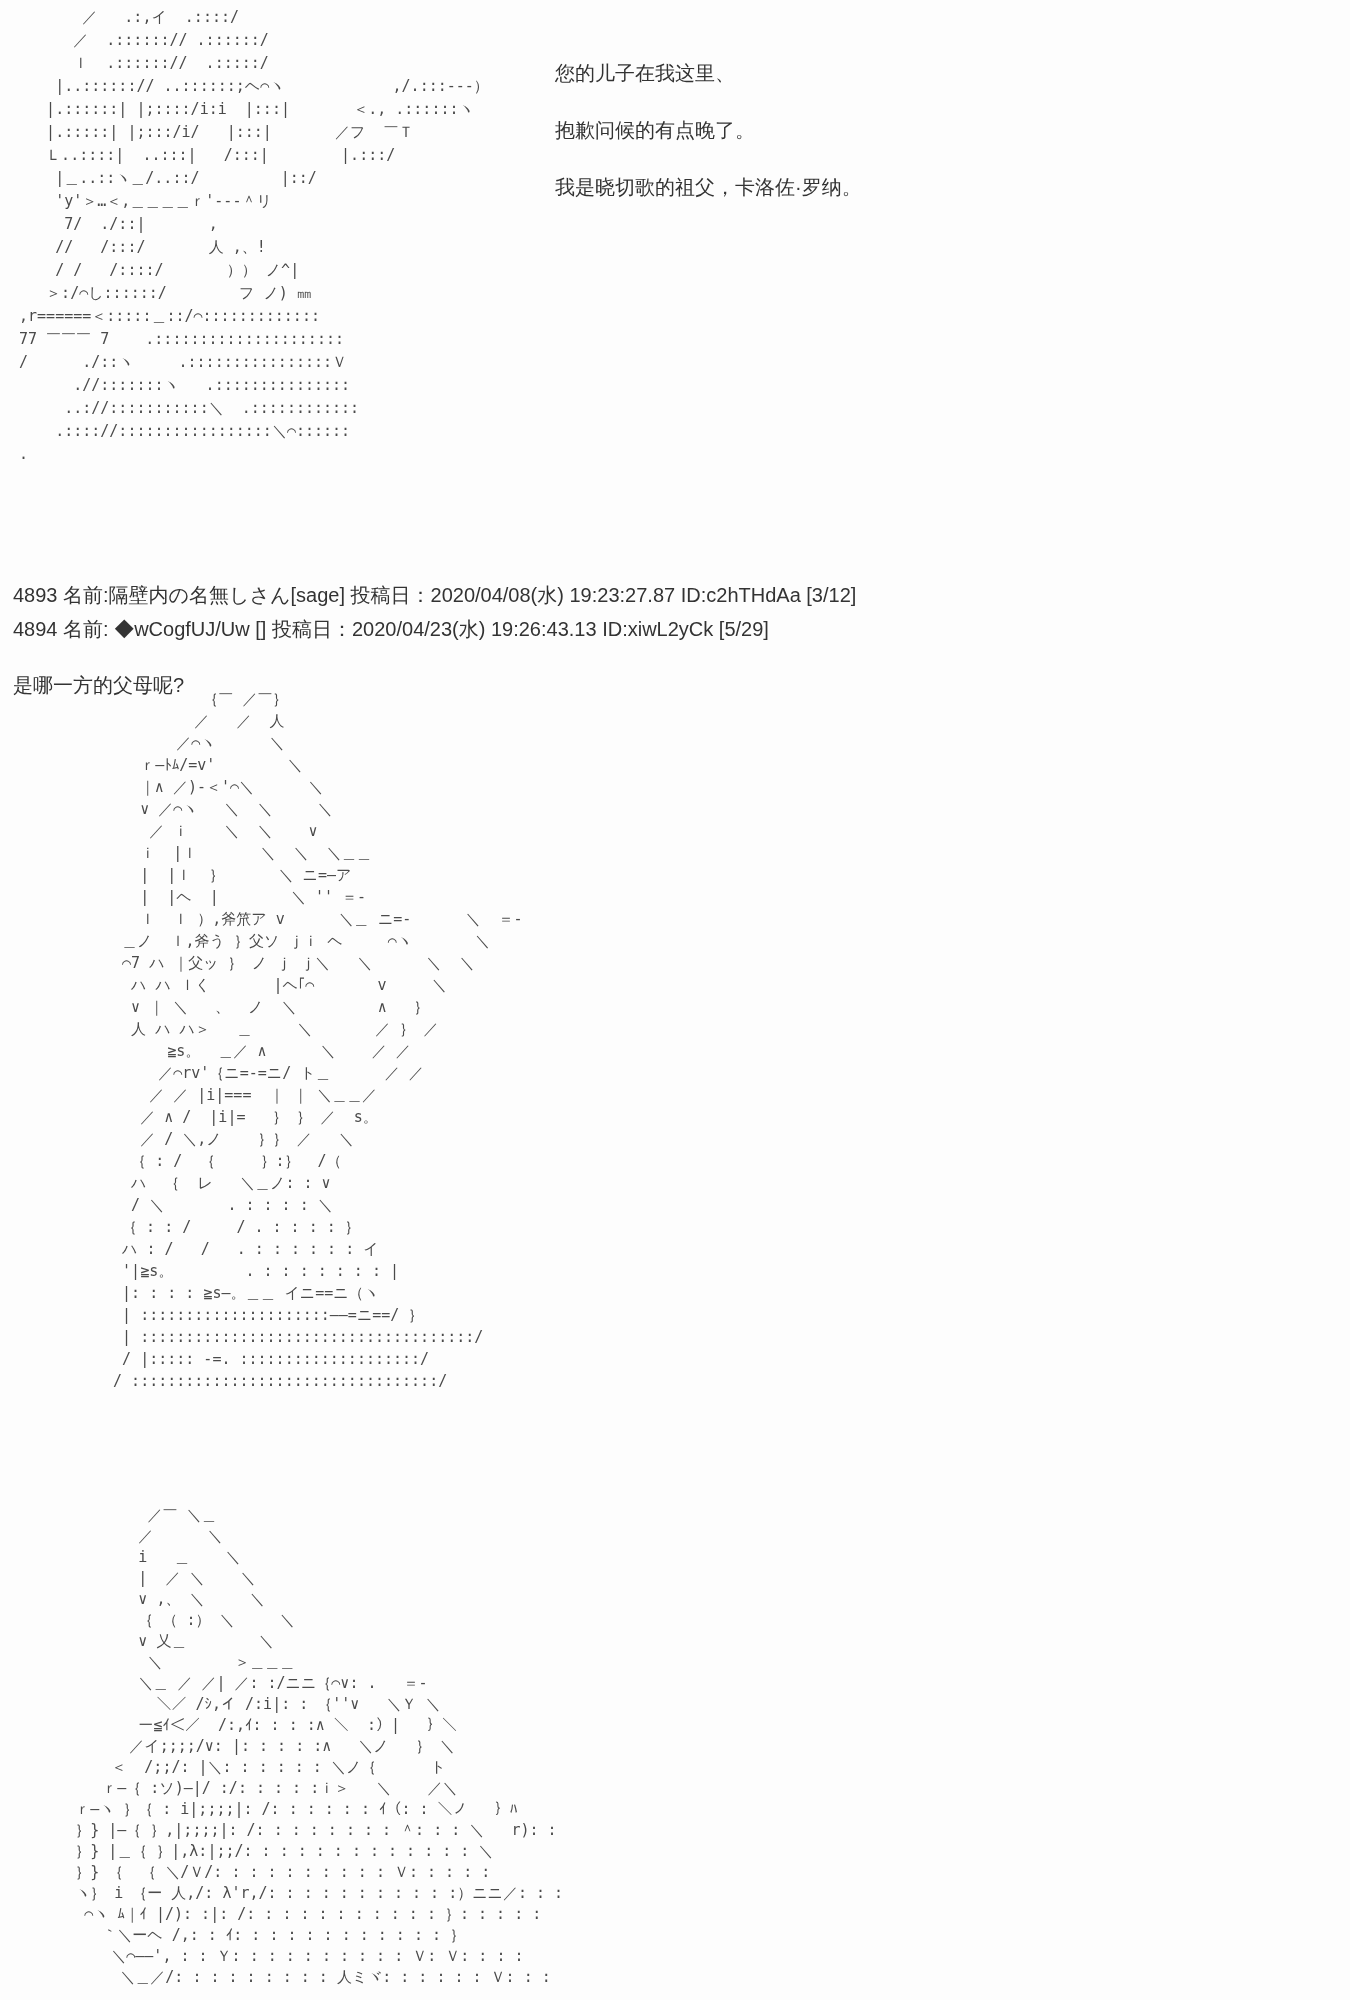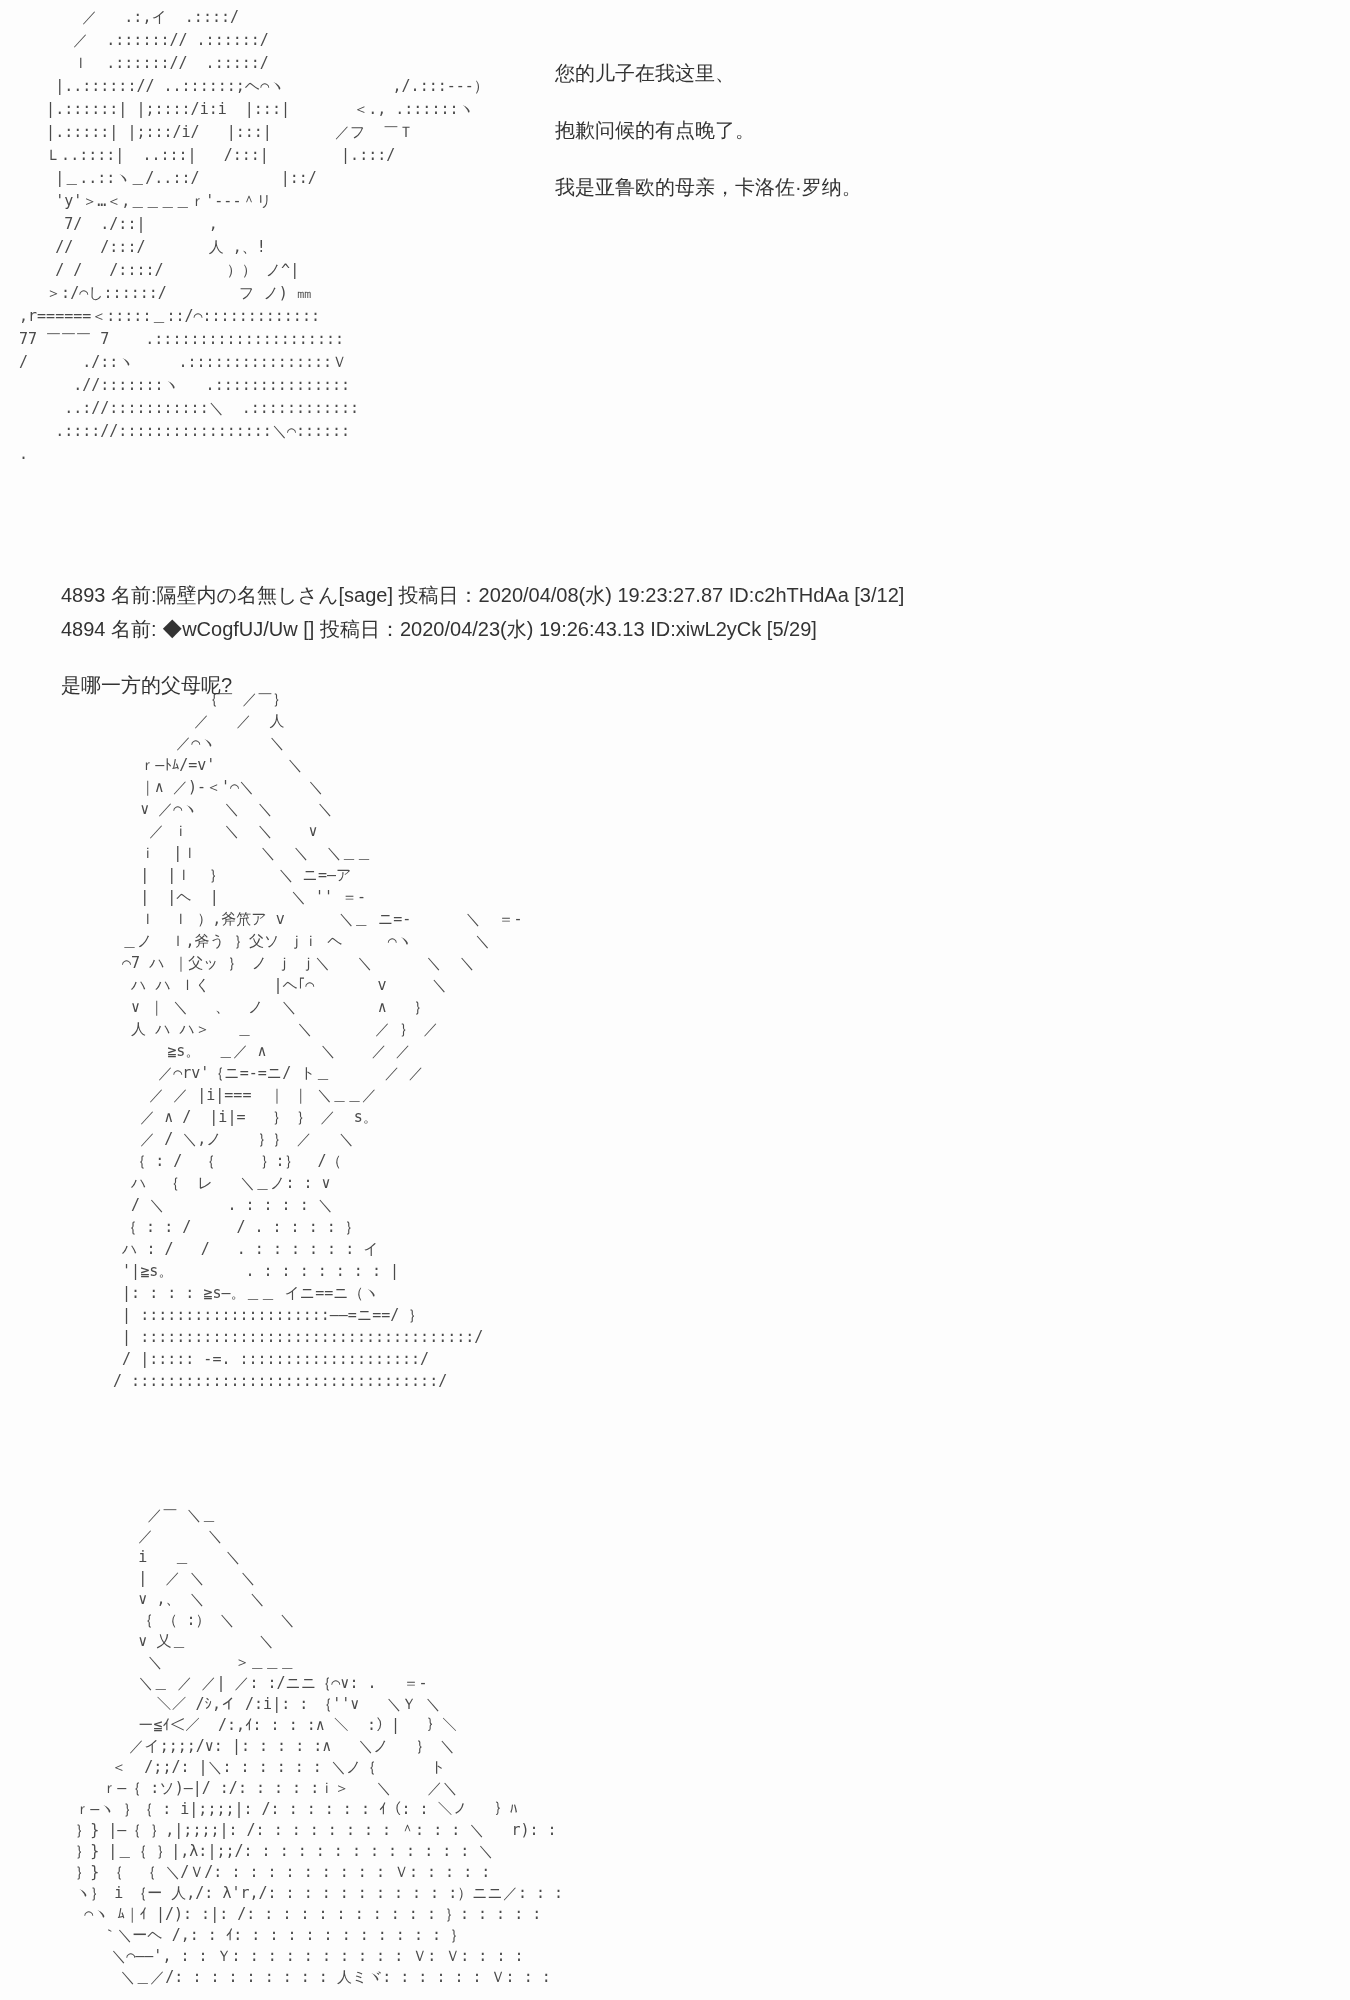--- a/index.html
+++ b/index.html
@@ -34,21 +34,20 @@
   .d-top    { left: 555px; top: 45px; }
   .d-mother { left: 760px; top: 848px; }
   .d-father { left: 825px; top: 1515px; }
   .post-block {
     position: absolute;
     left: 13px;
     font-size: 20px;
     line-height: 30px;
     color: #333333;
     white-space: pre;
-    margin-left: 48px;
   }
   .p-4893 { top: 520px; }
   .p-4894 { top: 614px; }
 </style>
 </head>
 <body>
 
 <div class="page">
 
   <pre class="aa aa-top">        ／   .:,イ  .::::/
@@ -67,21 +66,21 @@
  ,r======＜:::::＿::/⌒:::::::::::::
  77 ￣￣￣ 7    .:::::::::::::::::::::
  /      ./::ヽ     .::::::::::::::::Ｖ
        .//:::::::ヽ   .:::::::::::::::
       ..://:::::::::::＼  .::::::::::::
      .:::://:::::::::::::::::＼⌒::::::
  .</pre>
 
   <div class="dialogue d-top">您的儿子在我这里、
 抱歉问候的有点晚了。
-我是亚鲁欧的母亲，卡洛佐·罗纳。</div>
+我是晓切歌的祖父，卡洛佐·罗纳。</div>
 
   <div class="post-block p-4893">
     <div>4893 名前:隔壁内の名無しさん[sage] 投稿日：2020/04/08(水) 19:23:27.87 ID:c2hTHdAa [3/12]</div>
     <div>是哪一方的父母呢?</div>
   </div>
 
   <div class="post-block p-4894">4894 名前: ◆wCogfUJ/Uw [] 投稿日：2020/04/23(水) 19:26:43.13 ID:xiwL2yCk [5/29]</div>
 
   <pre class="aa aa-mother">            ｛￣ ／￣｝
            ／   ／  人

